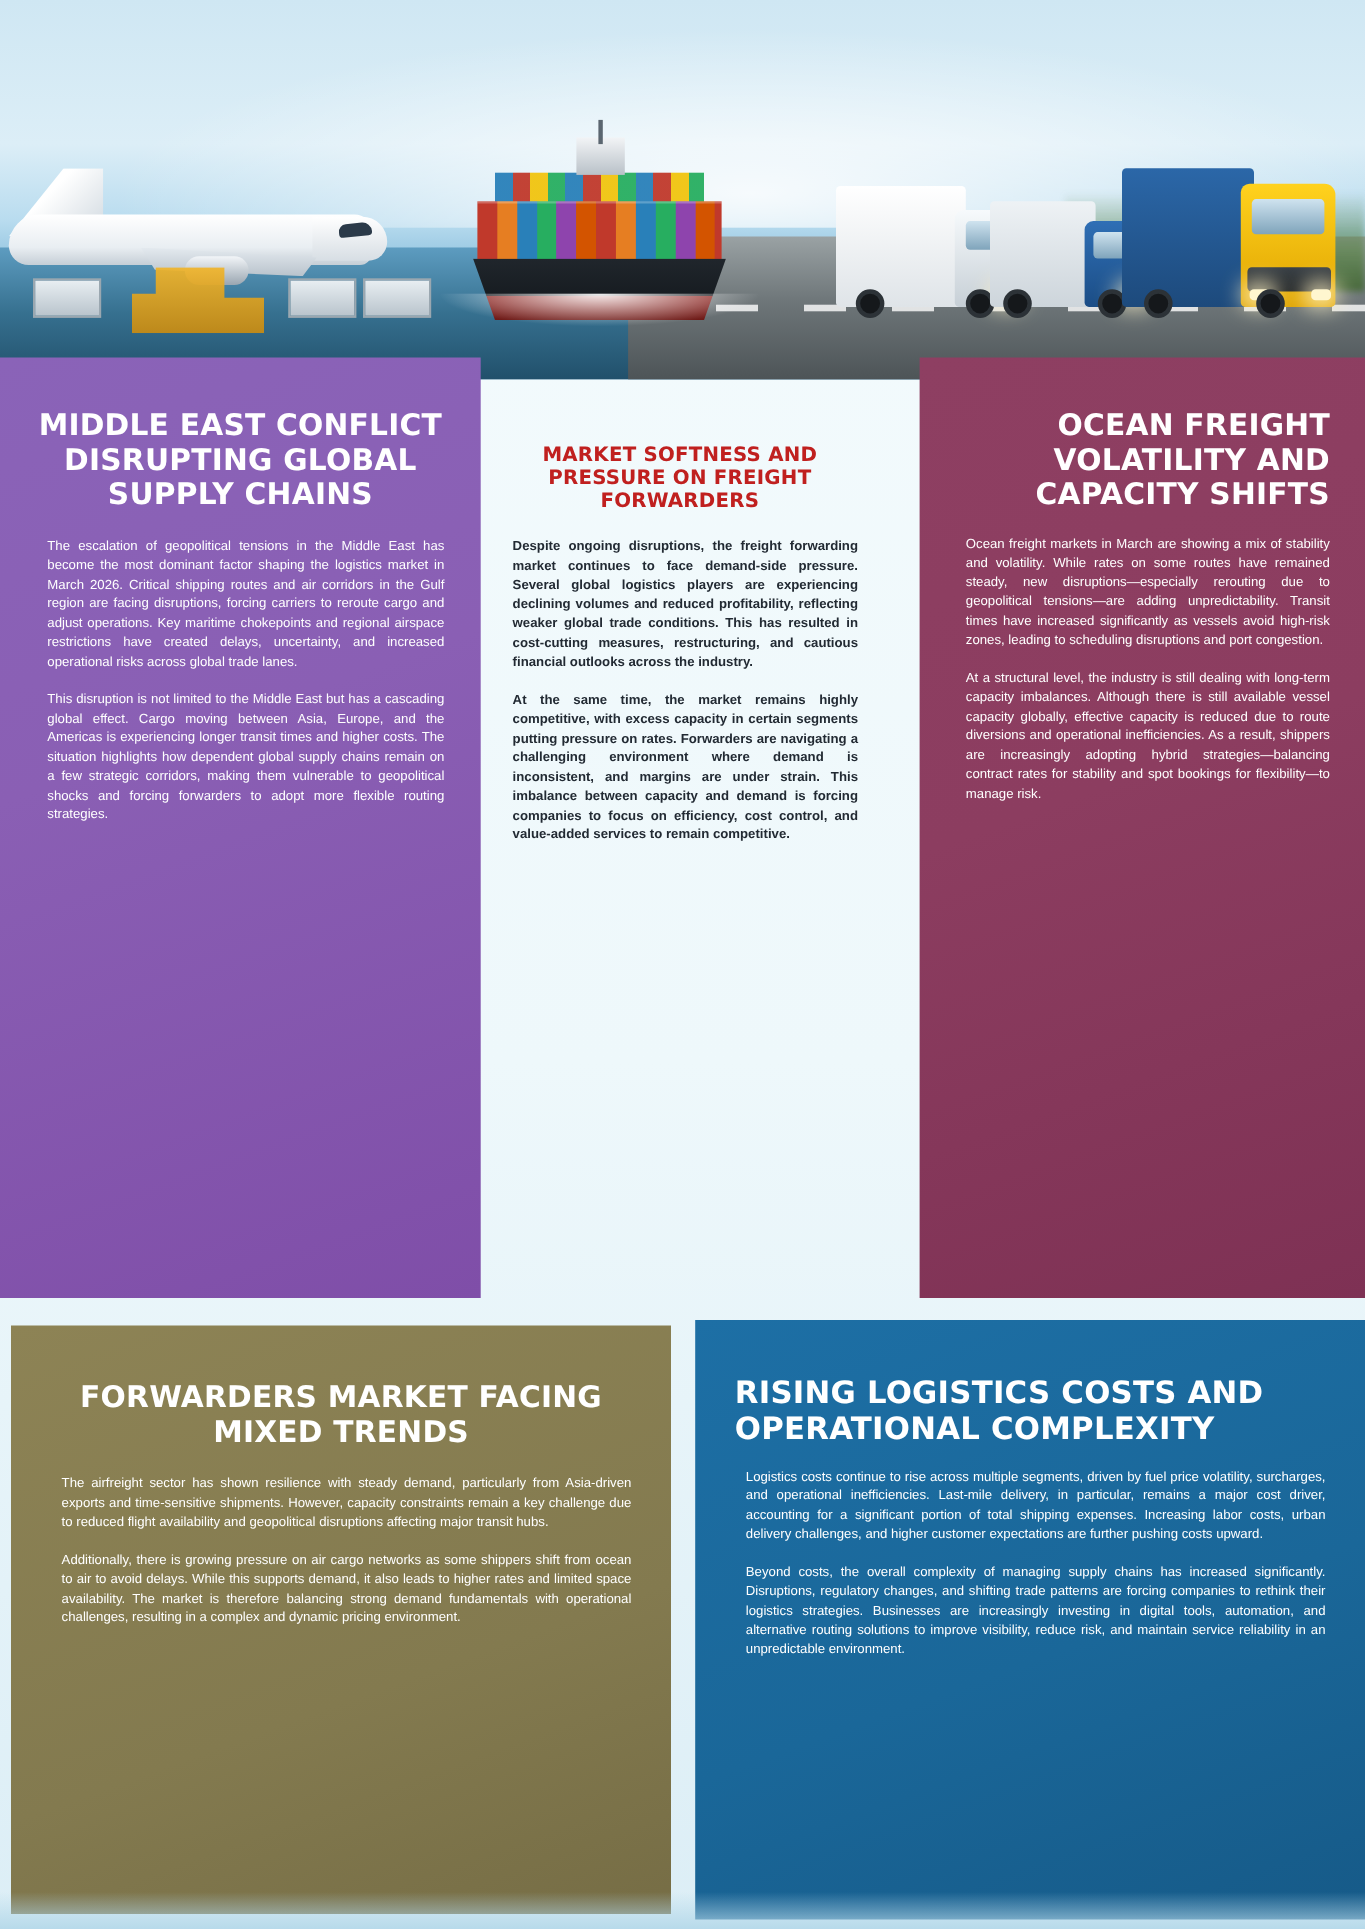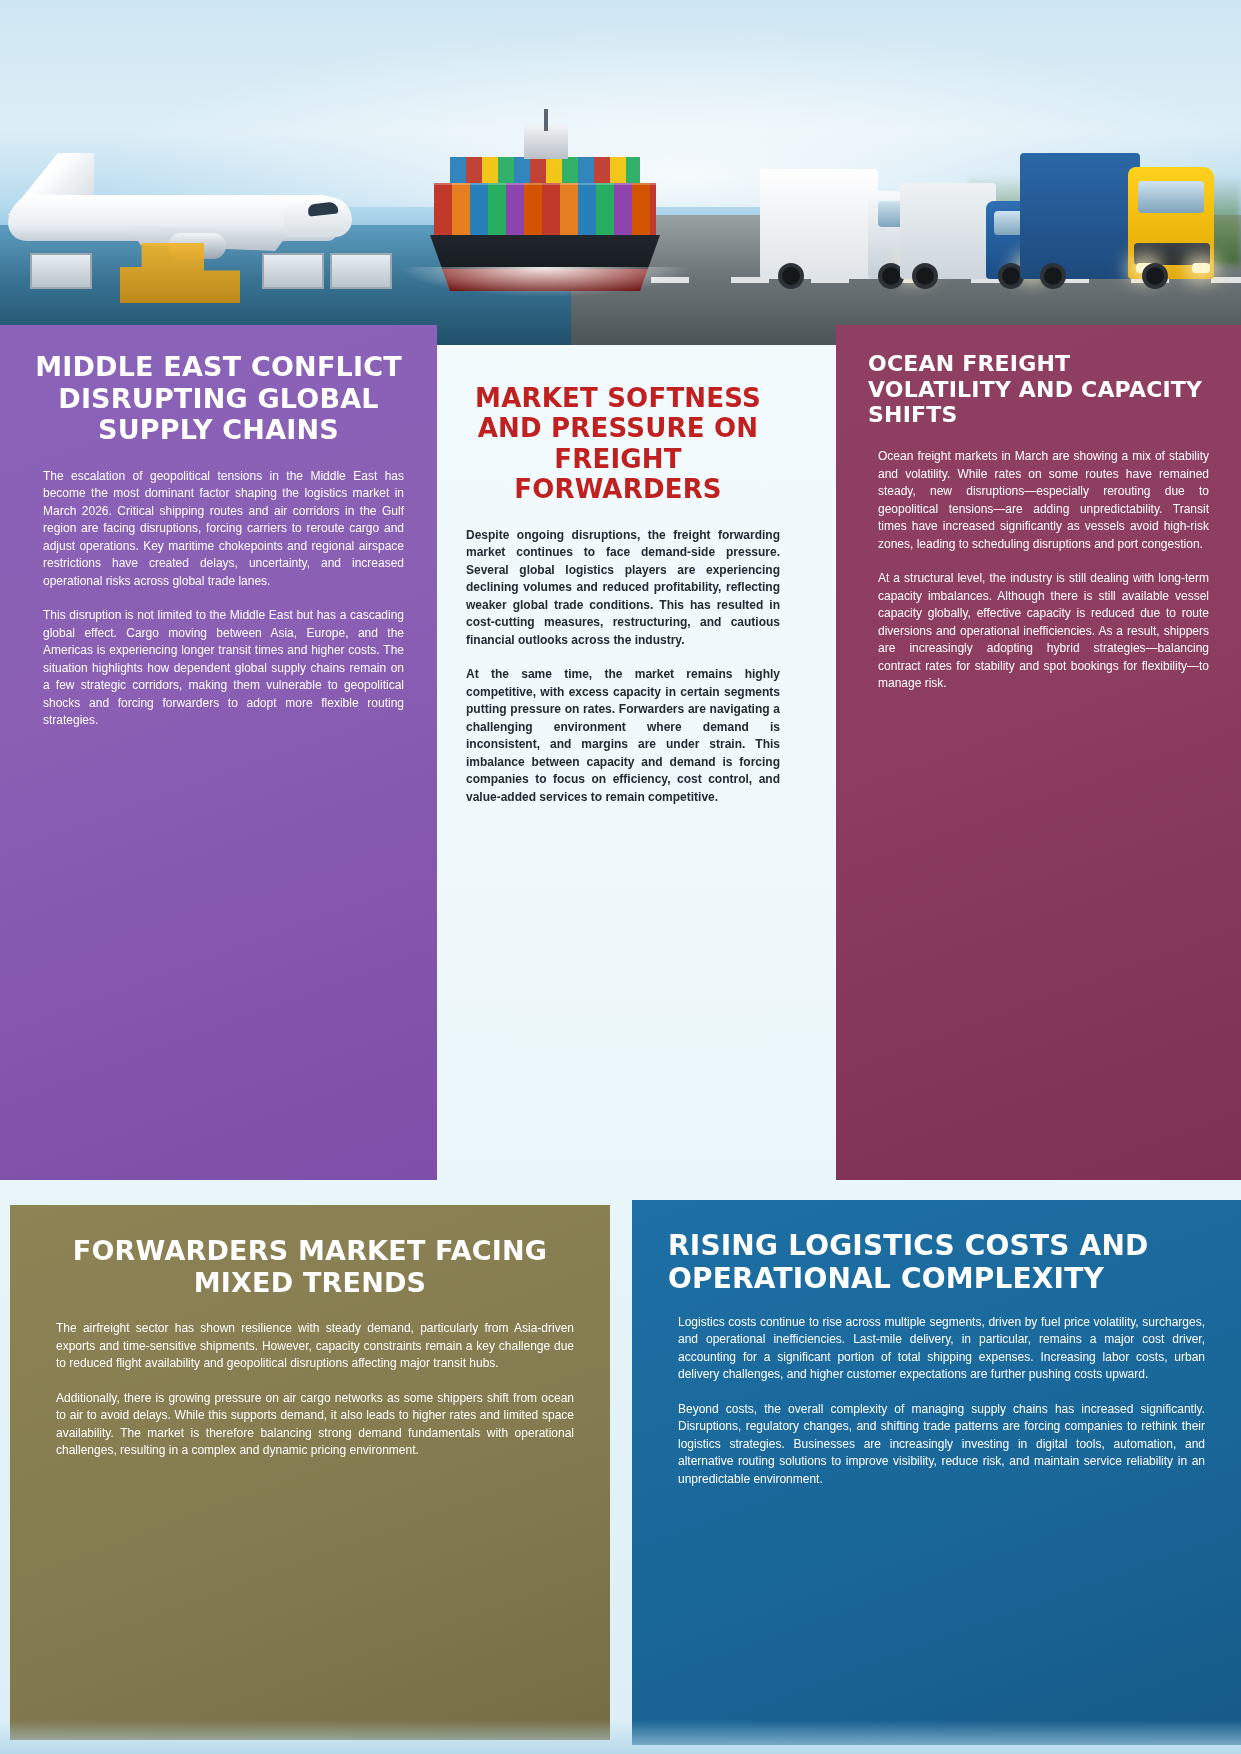--- a/index.html
+++ b/index.html
@@ -156,24 +156,25 @@
     padding: 30px 36px 20px 36px;
     color:#ffffff;
   }
 
   h2.heading {
     font-family: "DejaVu Sans", sans-serif;
     font-weight: 700;
     text-align: center;
     line-height: 1.17;
     letter-spacing: 0.2px;
+    margin-top: 20px;
   }
   .col-left h2.heading   { font-size: 27px; margin-bottom: 22px; }
-  .col-right h2.heading  { font-size: 22px; margin-bottom: 20px; text-align:left; }
-  .col-mid h2.heading    { font-size: 26px; color:#c0201f; margin-bottom: 22px; }
+  .col-right h2.heading  { font-size: 27px; margin-bottom: 20px; text-align:right; }
+  .col-mid h2.heading    { font-size: 18px; color:#c0201f; margin-bottom: 22px; }
   .col-bottom-left h2.heading  { font-size: 27px; margin-bottom: 22px; }
   .col-bottom-right h2.heading { font-size: 28px; margin-bottom: 18px; text-align:left; }
 
   p.body {
     font-size: 12px;
     line-height: 1.46;
     text-align: justify;
     margin-bottom: 17px;
     margin-left: 10px;
   }

